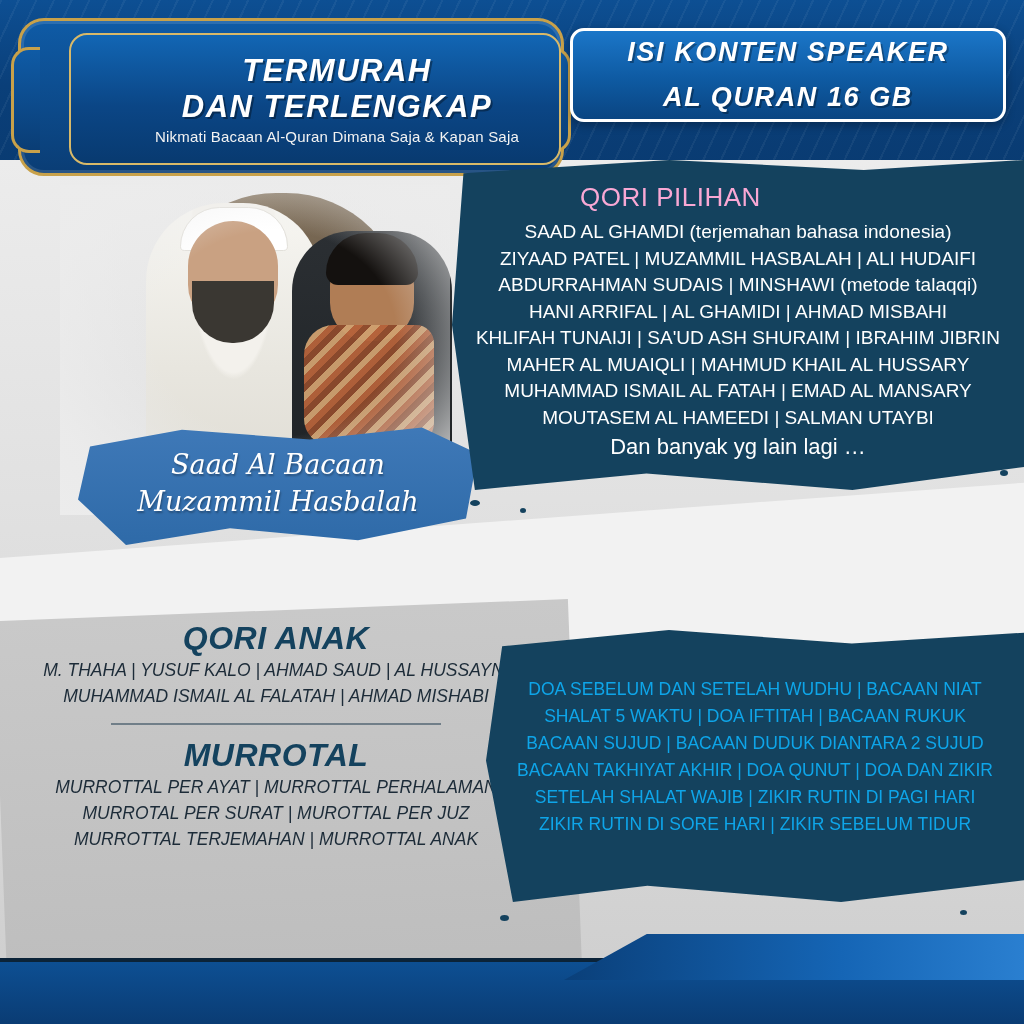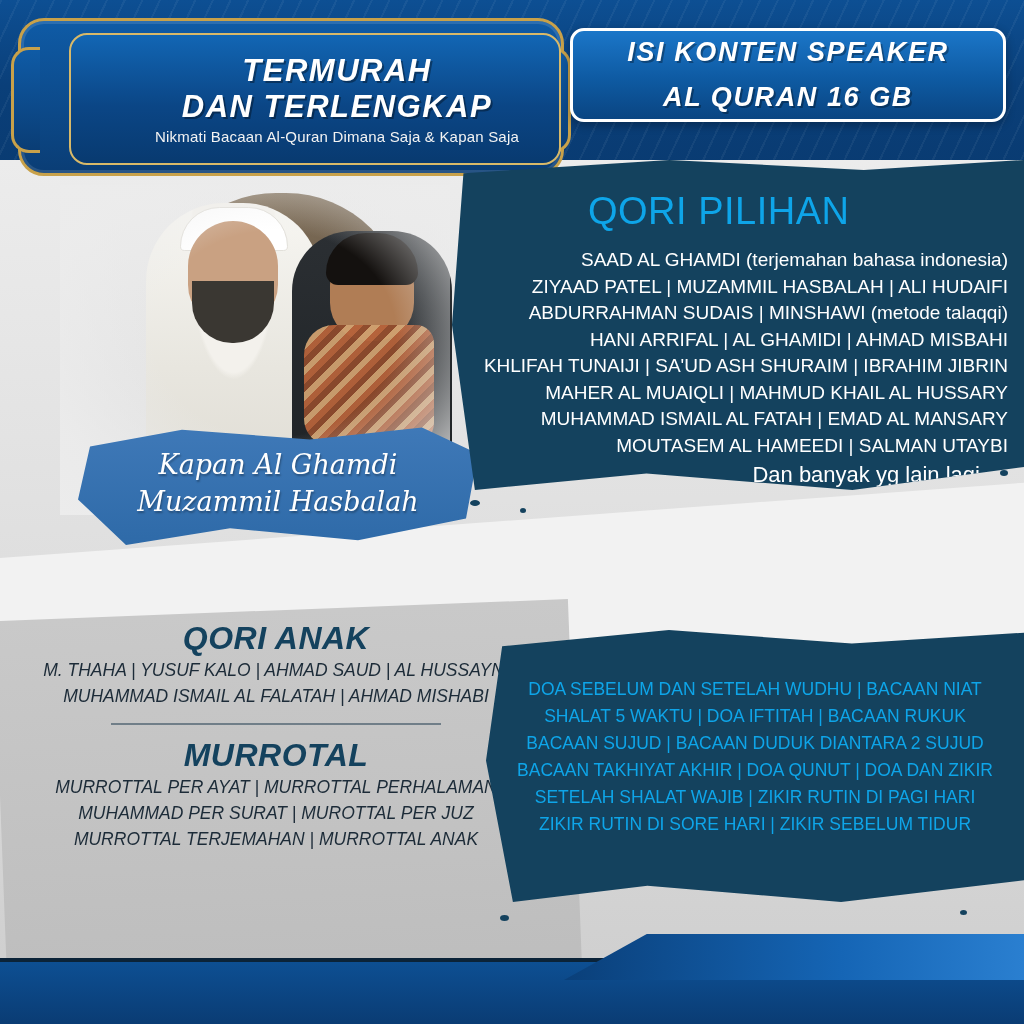--- a/index.html
+++ b/index.html
@@ -106,24 +106,24 @@
     letter-spacing:1.6px;text-shadow:2px 2px 0 rgba(0,0,0,.3);
   }
 
   
   .panel-qori{
     position:absolute;left:452px;top:160px;width:572px;height:330px;
     background:#14425e;
     clip-path:polygon(2% 4%,38% 0%,72% 3%,100% 0%,100% 93%,70% 100%,34% 95%,4% 100%,0 50%);
   }
   .panel-qori h2{
-    margin:8px;color:#0ea5e9;font-size:38px;font-weight:normal;
+    margin:0;color:#f9a8d4;font-size:26px;font-weight:normal;
     padding:22px 0 4px 128px;letter-spacing:.5px;
   }
-  .panel-qori .rows{padding:2px 16px 0 16px;text-align:right;}
+  .panel-qori .rows{padding:2px 16px 0 16px;text-align:center;}
   .panel-qori .rows div{
     color:#fff;font-size:19px;line-height:26.5px;white-space:nowrap;
   }
   .panel-qori .rows div.last{font-size:22px;padding-top:3px;}
 
   
   .photo{
     position:absolute;left:60px;top:185px;width:390px;height:330px;
   }
   .photo .frame{
@@ -244,21 +244,21 @@
     <div class="man1-head"></div>
     <div class="man1-beard"></div>
     <div class="man2"></div>
     <div class="man2-head"></div>
     <div class="man2-hair"></div>
     <div class="scarf"></div>
     <div class="photo-fade"></div>
   </div>
 
   <div class="name-brush">
-    <div class="n1">Kapan Al Ghamdi</div>
+    <div class="n1">Saad Al Bacaan</div>
     <div class="n2">Muzammil Hasbalah</div>
   </div>
 
   <div class="panel-qori">
     <h2>QORI PILIHAN</h2>
     <div class="rows">
       <div>SAAD AL GHAMDI (terjemahan bahasa indonesia)</div>
       <div>ZIYAAD PATEL  |  MUZAMMIL HASBALAH  |  ALI HUDAIFI</div>
       <div>ABDURRAHMAN SUDAIS  |  MINSHAWI (metode talaqqi)</div>
       <div>HANI ARRIFAL  |  AL GHAMIDI  |  AHMAD MISBAHI</div>
@@ -273,21 +273,21 @@
   <div class="left-col">
     <h2>QORI ANAK</h2>
     <div class="rows">
       <div>M. THAHA  |  YUSUF KALO  |  AHMAD SAUD  |  AL HUSSAYNI</div>
       <div>MUHAMMAD ISMAIL AL FALATAH  |  AHMAD MISHABI</div>
     </div>
     <div class="hr"></div>
     <h2>MURROTAL</h2>
     <div class="rows">
       <div>MURROTTAL PER AYAT  |  MURROTTAL PERHALAMAN</div>
-      <div>MUHAMMAD PER SURAT  |  MUROTTAL PER JUZ</div>
+      <div>MURROTAL PER SURAT  |  MUROTTAL PER JUZ</div>
       <div>MURROTTAL TERJEMAHAN  |  MURROTTAL ANAK</div>
     </div>
   </div>
 
   <div class="panel-doa">
     <div class="rows">
       <div>DOA SEBELUM DAN SETELAH WUDHU  |  BACAAN NIAT</div>
       <div>SHALAT 5 WAKTU  |  DOA IFTITAH  |  BACAAN RUKUK</div>
       <div>BACAAN SUJUD  |  BACAAN DUDUK DIANTARA 2 SUJUD</div>
       <div>BACAAN TAKHIYAT AKHIR  |  DOA QUNUT  |  DOA DAN ZIKIR</div>

